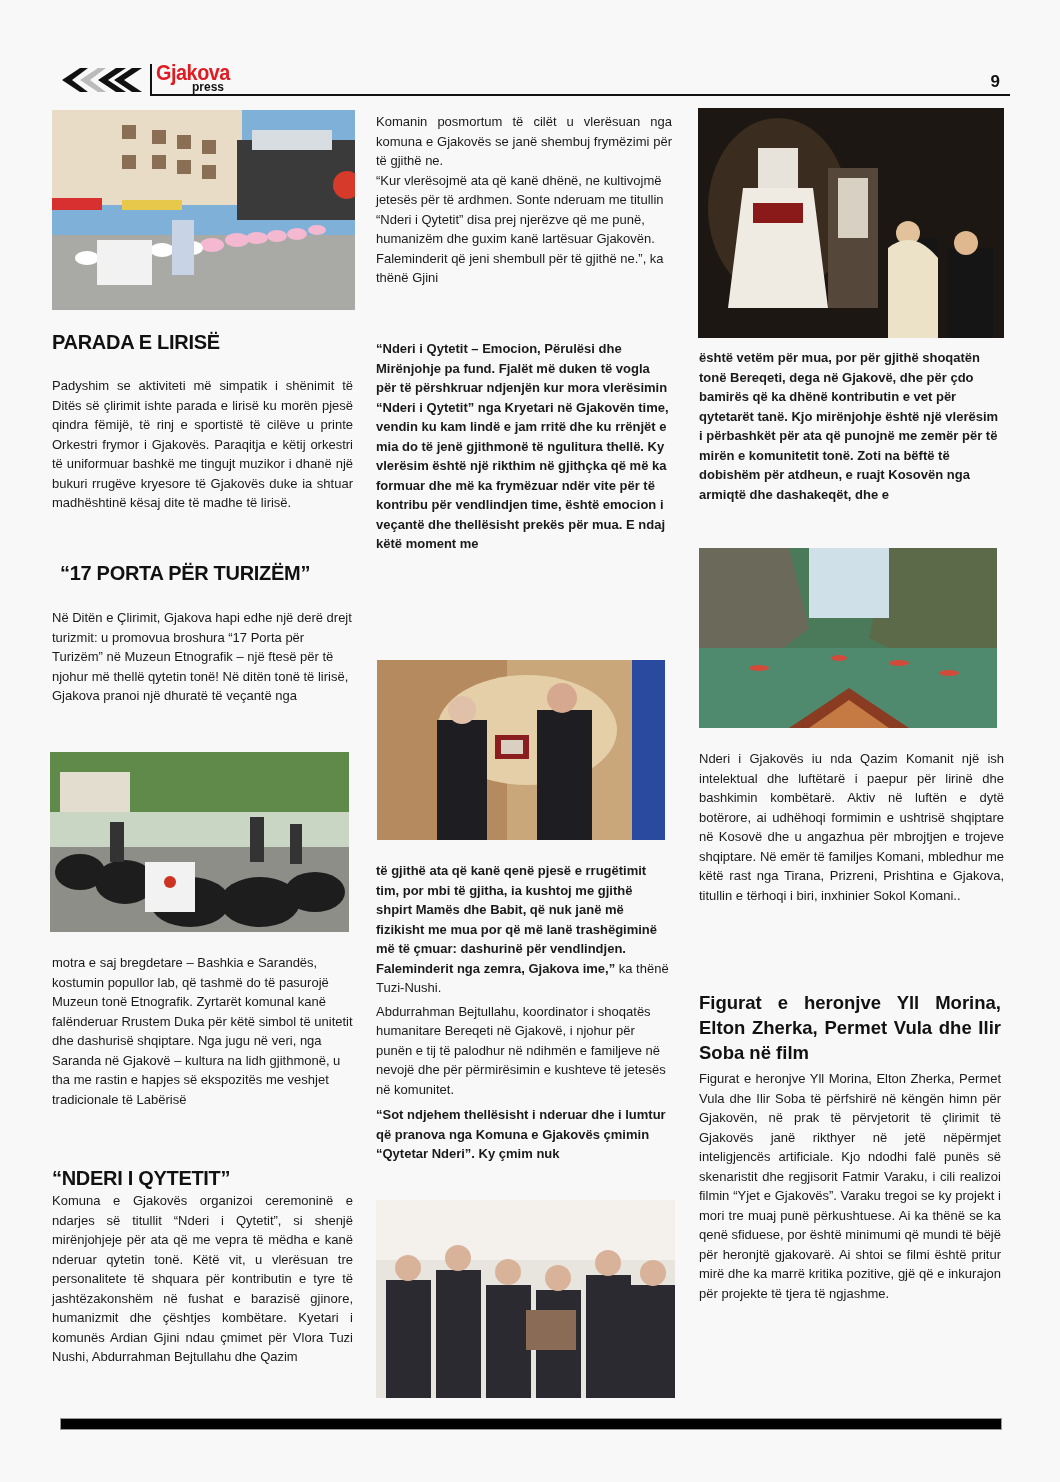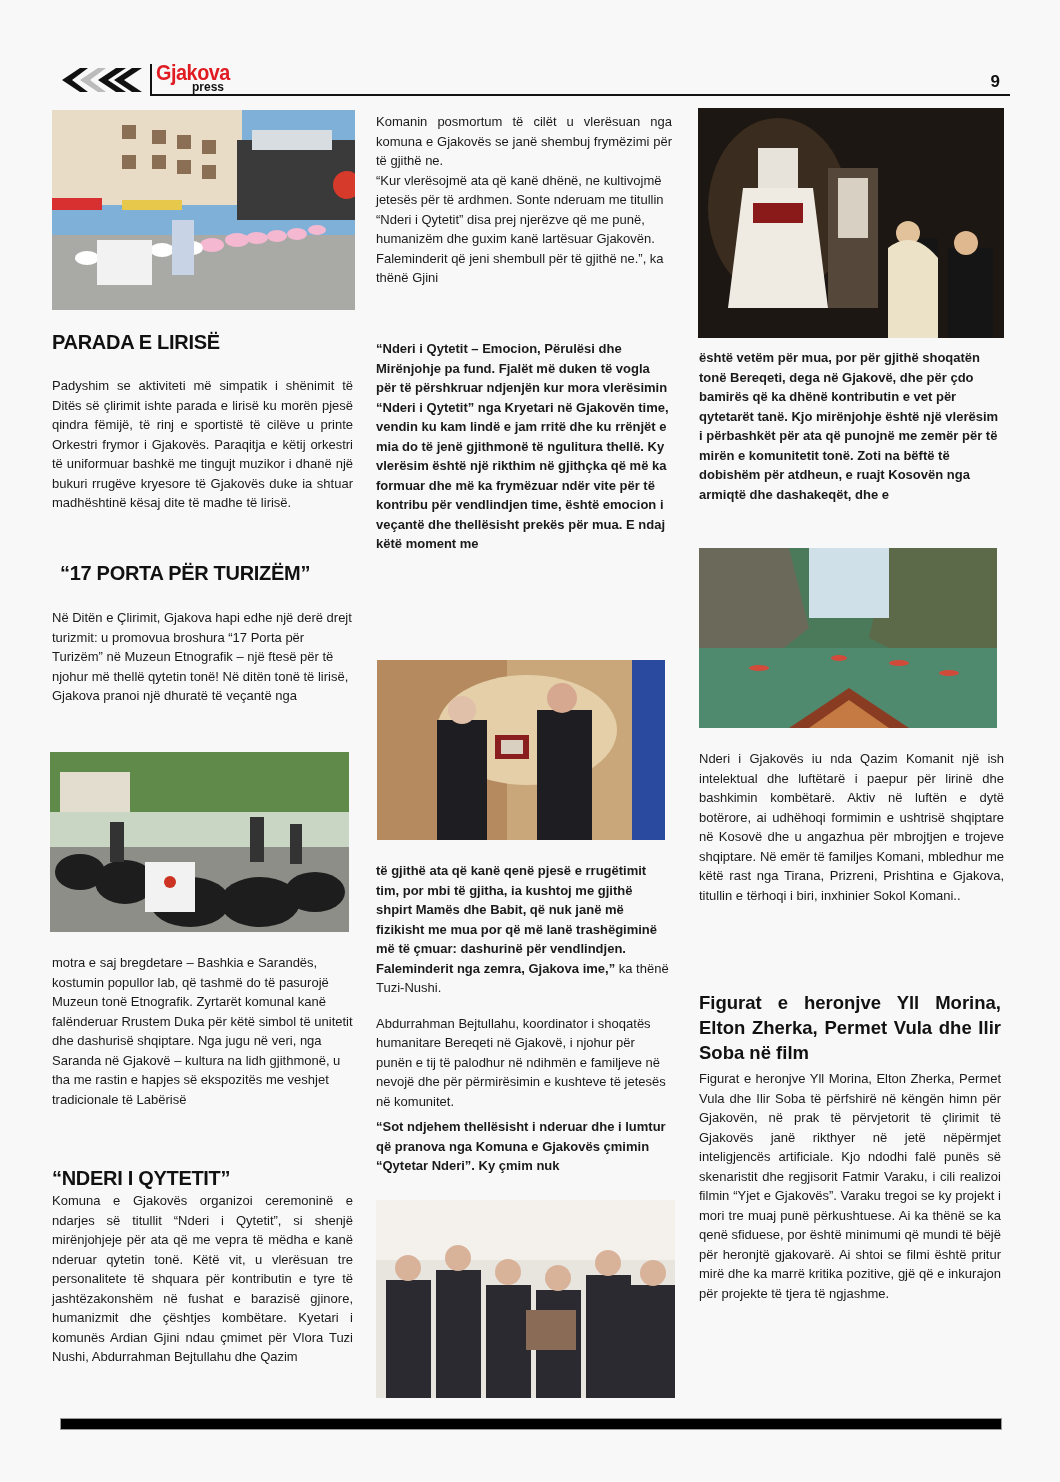--- a/index.html
+++ b/index.html
@@ -132,21 +132,21 @@
       </g>
     <circle cx="85" cy="50" r="14" fill="#e0c0a8"></circle>
     <circle cx="185" cy="38" r="15" fill="#d6a890"></circle>
     <rect x="118" y="75" width="34" height="24" fill="#8a1e1e"></rect>
     <rect x="124" y="80" width="22" height="14" fill="#d9d0c2"></rect>
   </svg>
 </div>
 
 <div class="col-text" style="left:376px;top:861px;width:296px;text-align:left;">
   <p><span class="bold">të gjithë ata që kanë qenë pjesë e rrugëtimit tim, por mbi të gjitha, ia kushtoj me gjithë shpirt Mamës dhe Babit, që nuk janë më fizikisht me mua por që më lanë trashëgiminë më të çmuar: dashurinë për vendlindjen. Faleminderit nga zemra, Gjakova ime,”</span><span> ka thënë Tuzi-Nushi.</span></p>
-  <p style="margin-top:16px">Abdurrahman Bejtullahu, koordinator i shoqatës humanitare Bereqeti në Gjakovë, i njohur për punën e tij të palodhur në ndihmën e familjeve në nevojë dhe për përmirësimin e kushteve të jetesës në komunitet.</p>
+  <p style="margin-top:4px">Abdurrahman Bejtullahu, koordinator i shoqatës humanitare Bereqeti në Gjakovë, i njohur për punën e tij të palodhur në ndihmën e familjeve në nevojë dhe për përmirësimin e kushteve të jetesës në komunitet.</p>
   <p class="bold" style="margin-top:6px">“Sot ndjehem thellësisht i nderuar dhe i lumtur që pranova nga Komuna e Gjakovës çmimin “Qytetar Nderi”. Ky çmim nuk</p>
 </div>
 
 <div class="photo" style="left:376px;top:1200px;width:299px;height:198px;">
   <svg width="299" height="198" viewBox="0 0 299 198">
     <rect width="299" height="198" fill="#e8e4de"></rect>
     <rect x="0" y="0" width="299" height="60" fill="#f4f1ec"></rect>
     <g fill="#2a2a30">
         <rect x="10" y="80" width="45" height="118"></rect>
         <rect x="60" y="70" width="45" height="128"></rect>

